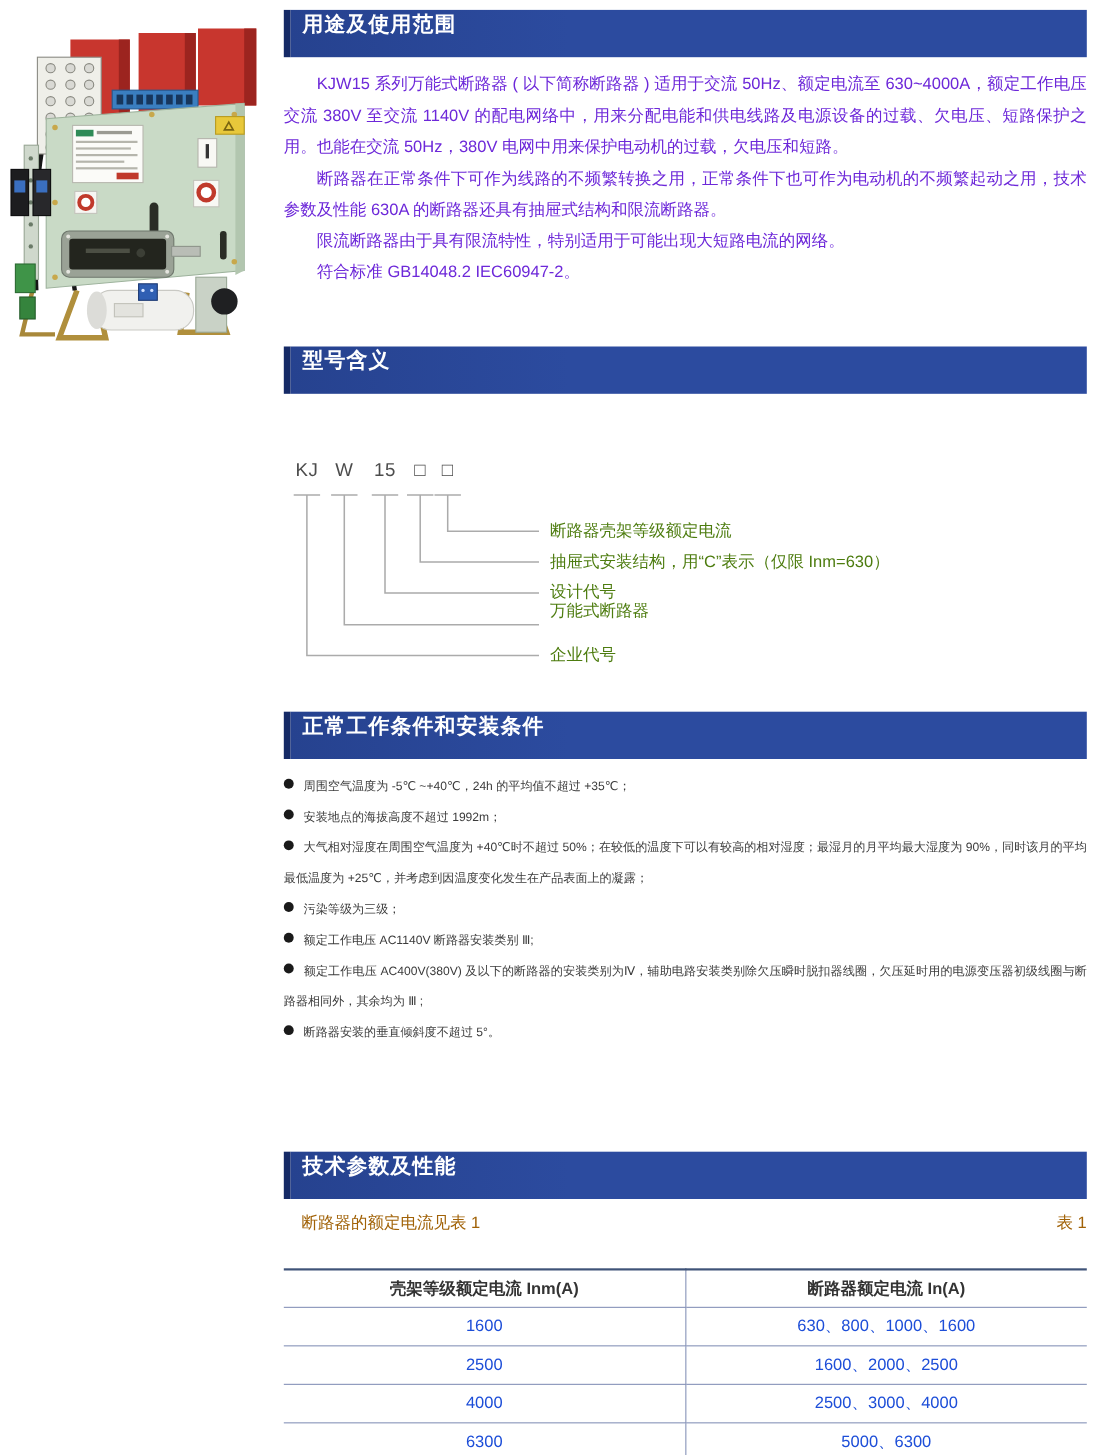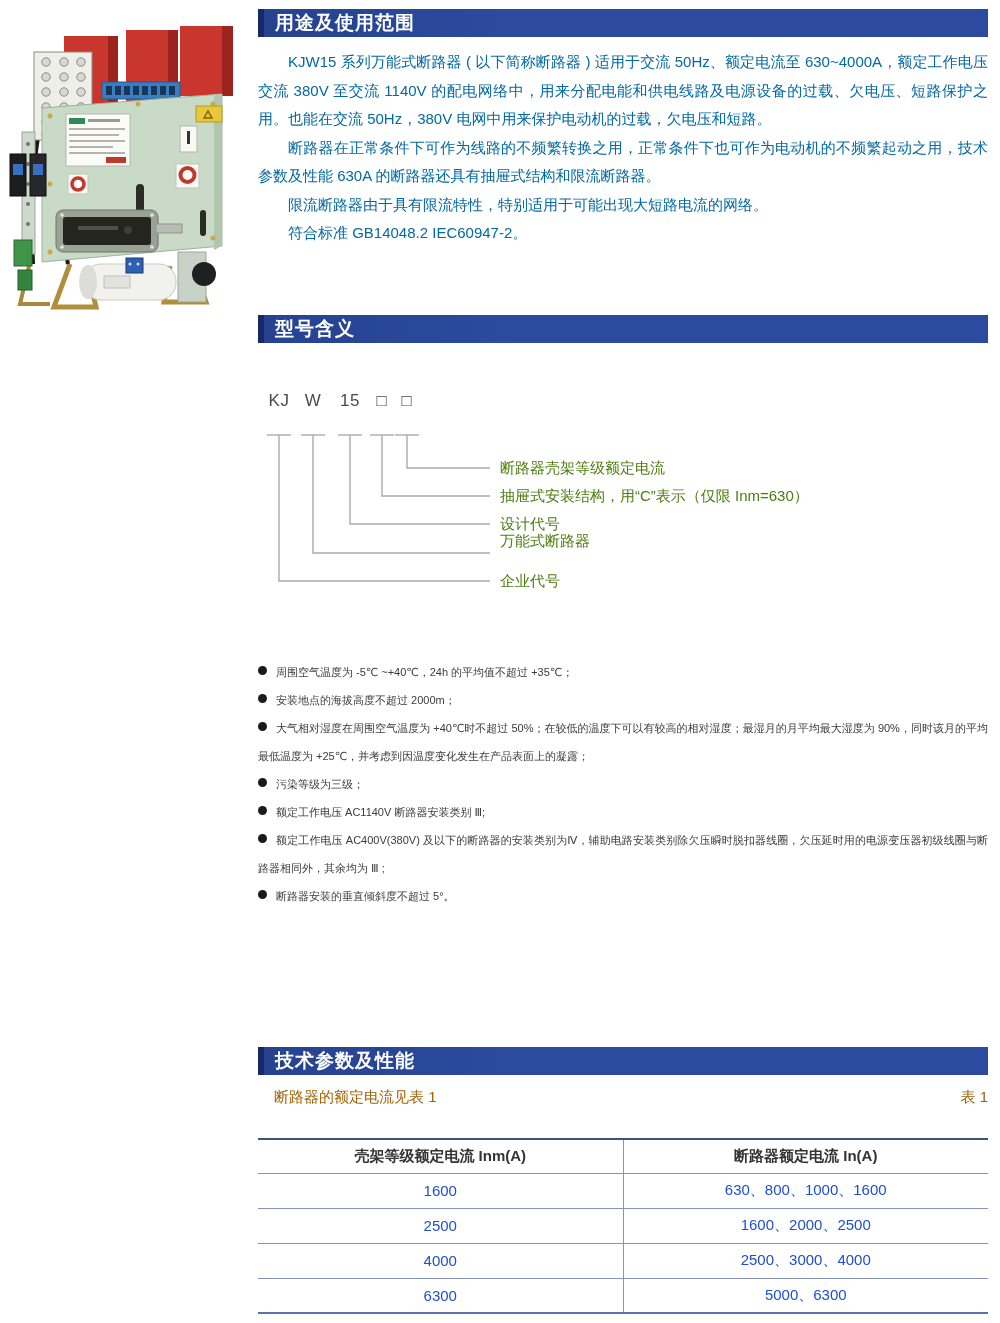--- a/index.html
+++ b/index.html
@@ -18,44 +18,44 @@
     left: 8px; top: 14px;
     width: 240px; height: 302px;
   }
   
   .sec {
     position: absolute;
     left: 258px;
     width: 730px;
   }
   .sec-header {
-    height: 28px;
+    height: 43px;
     line-height: 28px;
     background: linear-gradient(90deg, #26428f 0%, #2c4b9f 35%, #2c4b9f 100%);
     border-left: 6px solid #152a66;
     color: #ffffff;
     font-size: 19px;
     font-weight: bold;
     letter-spacing: 1px;
     padding-left: 11px;
   }
   .paras { margin-top: 11px; }
   .paras p {
     margin: 0;
     font-size: 15px;
     line-height: 28.5px;
-    color: #0369a1;
+    color: #6d28d9;
     text-indent: 2em;
     text-align: justify;
   }
   
   .diagram { position: relative; height: 250px; }
   .code-part {
     position: absolute;
-    top: 48px;
+    top: 60px;
     transform: translateX(-50%);
     font-size: 17px;
     color: #4c4c4c;
     letter-spacing: 0.5px;
     white-space: nowrap;
   }
   .diagram svg.lines { position:absolute; left:0; top:0; width:730px; height:250px; }
   .diagram-label {
     position: absolute;
     left: 242px;
@@ -294,23 +294,24 @@
       <span class="code-part" style="left:149px">□</span>
       <div class="diagram-label" style="top:115px">断路器壳架等级额定电流</div>
       <div class="diagram-label" style="top:143px">抽屉式安装结构，用“C”表示（仅限 Inm=630）</div>
       <div class="diagram-label" style="top:171px">设计代号</div>
       <div class="diagram-label" style="top:188px">万能式断路器</div>
       <div class="diagram-label" style="top:228px">企业代号</div>
     </div>
   </div>
 
   <div class="sec" style="top:647px">
+    <div class="sec-header">正常工作条件和安装条件</div>
     <div class="bullets">
       <p><span class="dot"></span><span>周围空气温度为 -5℃ ~+40℃，24h 的平均值不超过 +35℃；</span></p>
-      <p><span class="dot"></span><span>安装地点的海拔高度不超过 2000m；</span></p>
+      <p><span class="dot"></span><span>安装地点的海拔高度不超过 1992m；</span></p>
       <p><span class="dot"></span><span>大气相对湿度在周围空气温度为 +40℃时不超过 50%；在较低的温度下可以有较高的相对湿度；最湿月的月平均最大湿度为 90%，同时该月的平均最低温度为 +25℃，并考虑到因温度变化发生在产品表面上的凝露；</span></p>
       <p><span class="dot"></span><span>污染等级为三级；</span></p>
       <p><span class="dot"></span><span>额定工作电压 AC1140V 断路器安装类别 Ⅲ;</span></p>
       <p><span class="dot"></span><span>额定工作电压 AC400V(380V) 及以下的断路器的安装类别为Ⅳ，辅助电路安装类别除欠压瞬时脱扣器线圈，欠压延时用的电源变压器初级线圈与断路器相同外，其余均为 Ⅲ ;</span></p>
       <p><span class="dot"></span><span>断路器安装的垂直倾斜度不超过 5°。</span></p>
     </div>
   </div>
 
   <div class="sec" style="top:1047px">
     <div class="sec-header">技术参数及性能</div>

